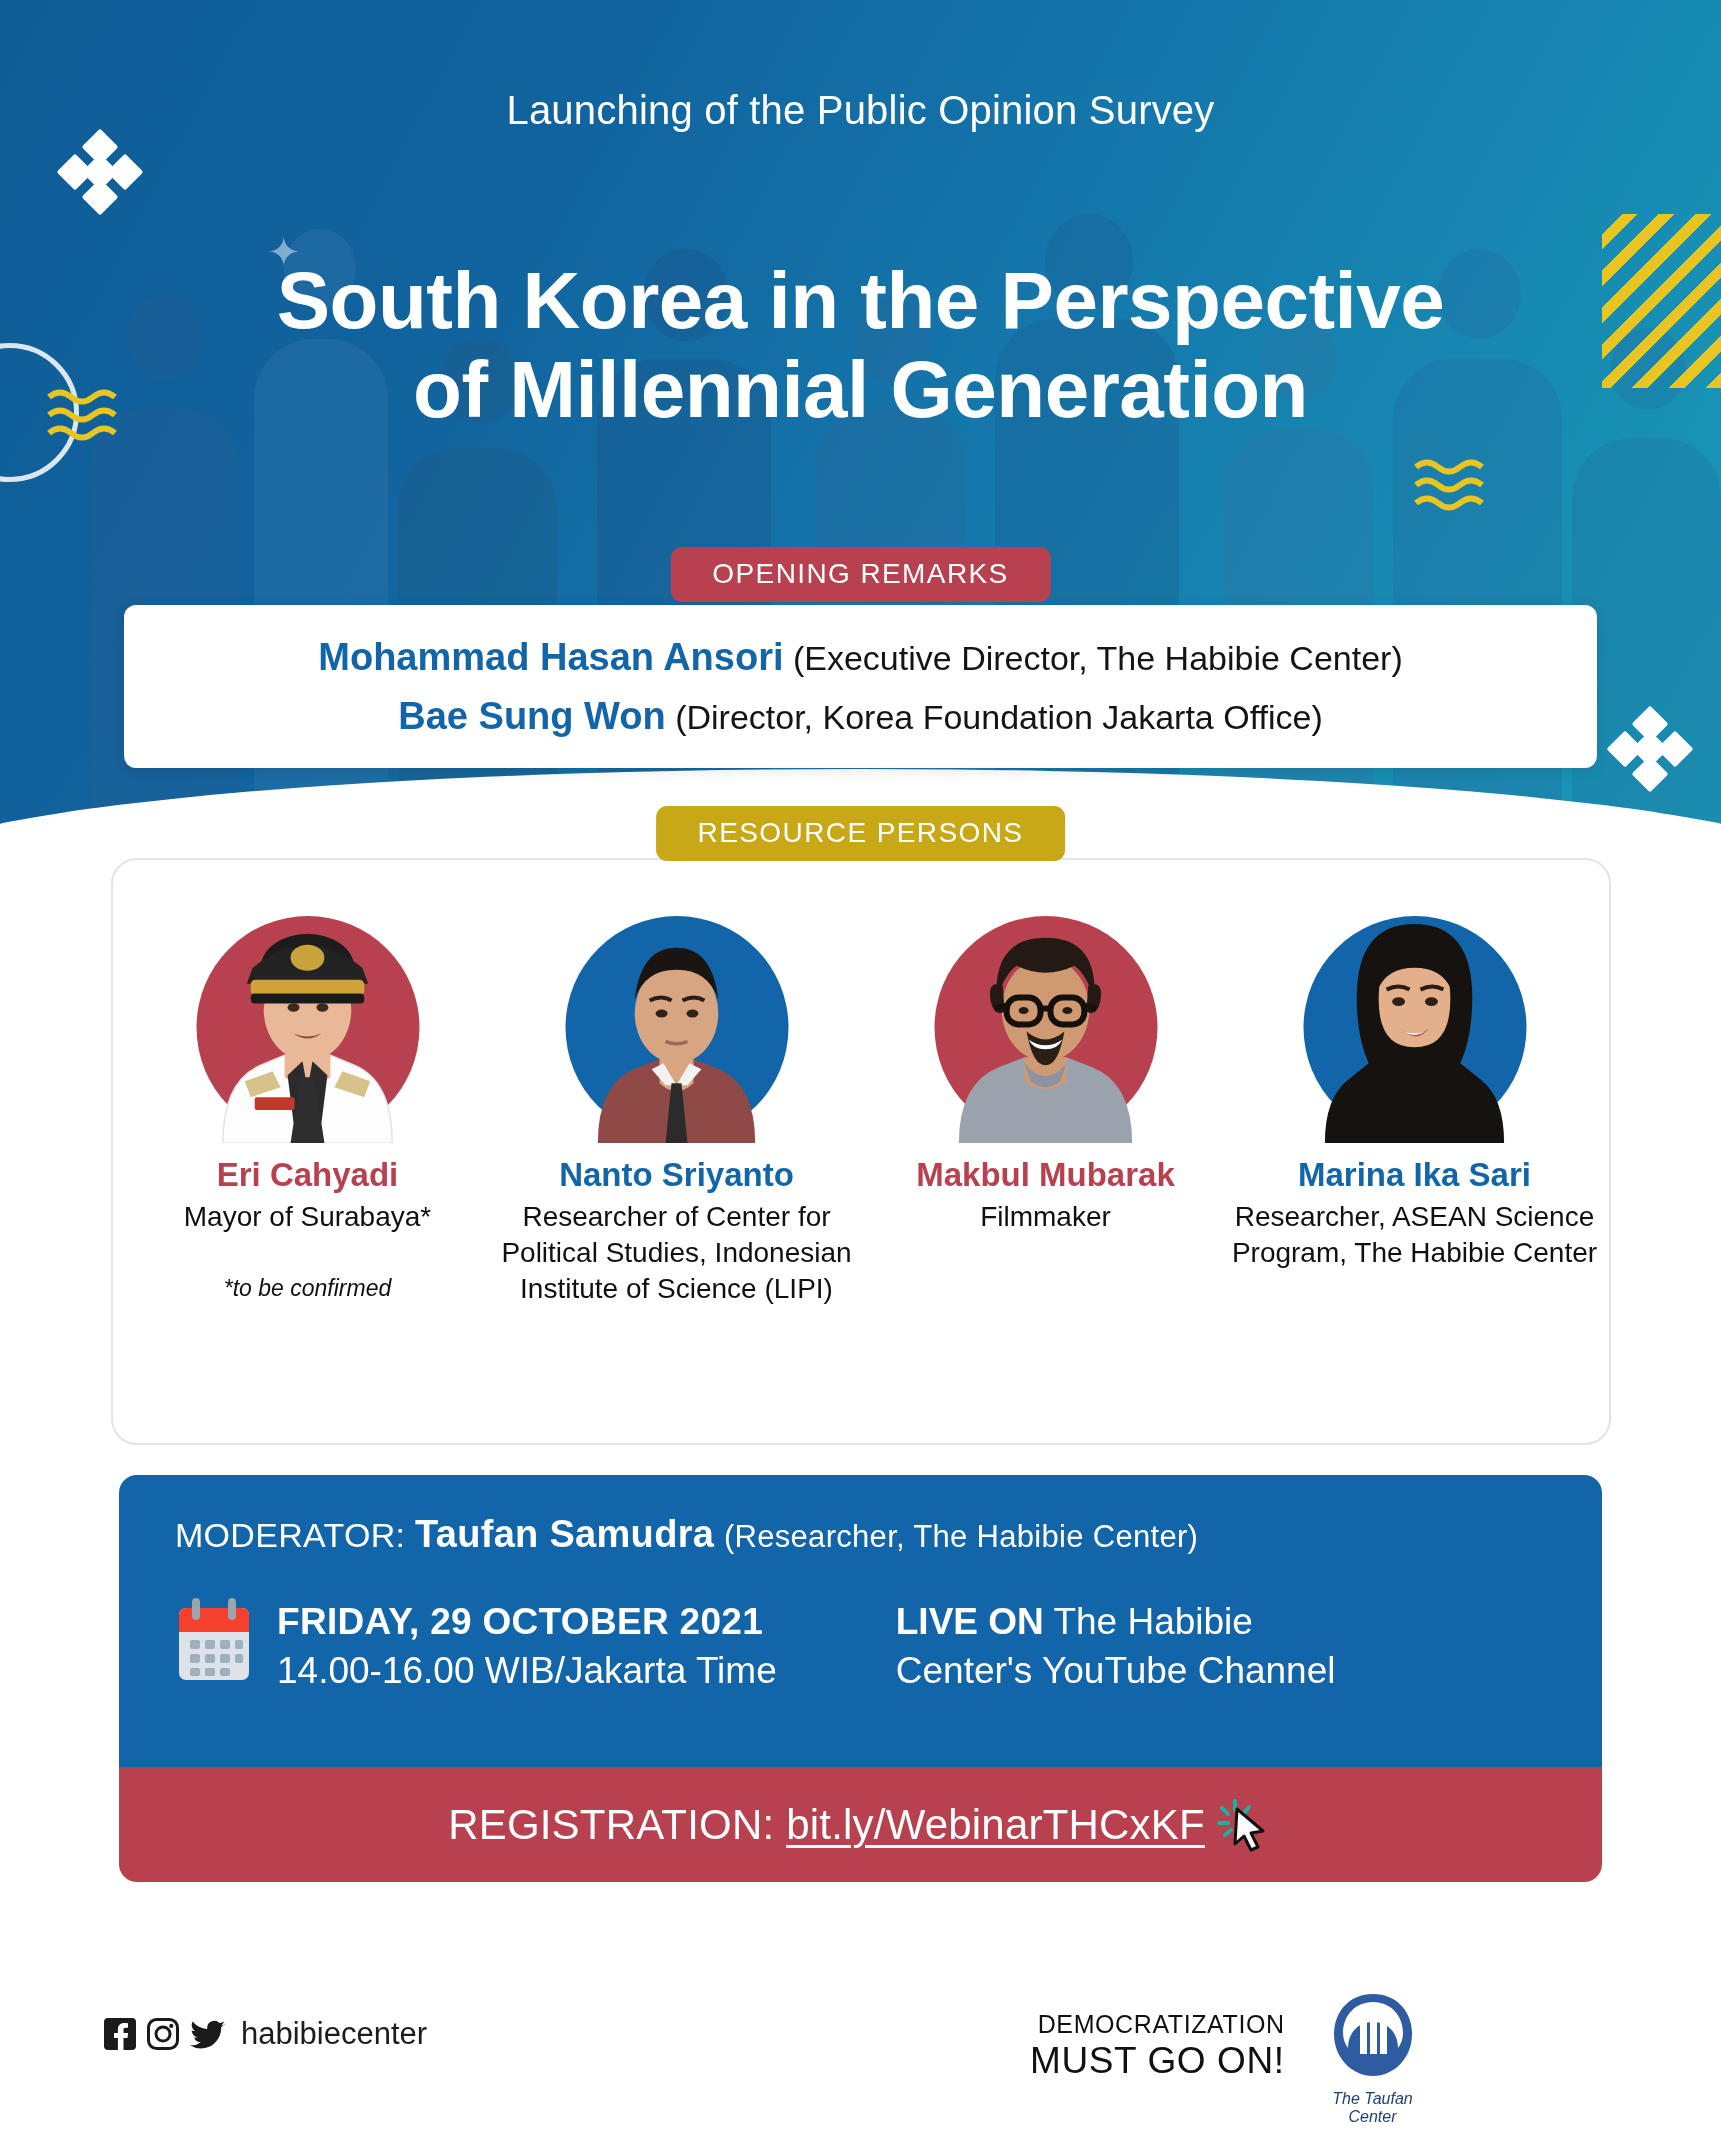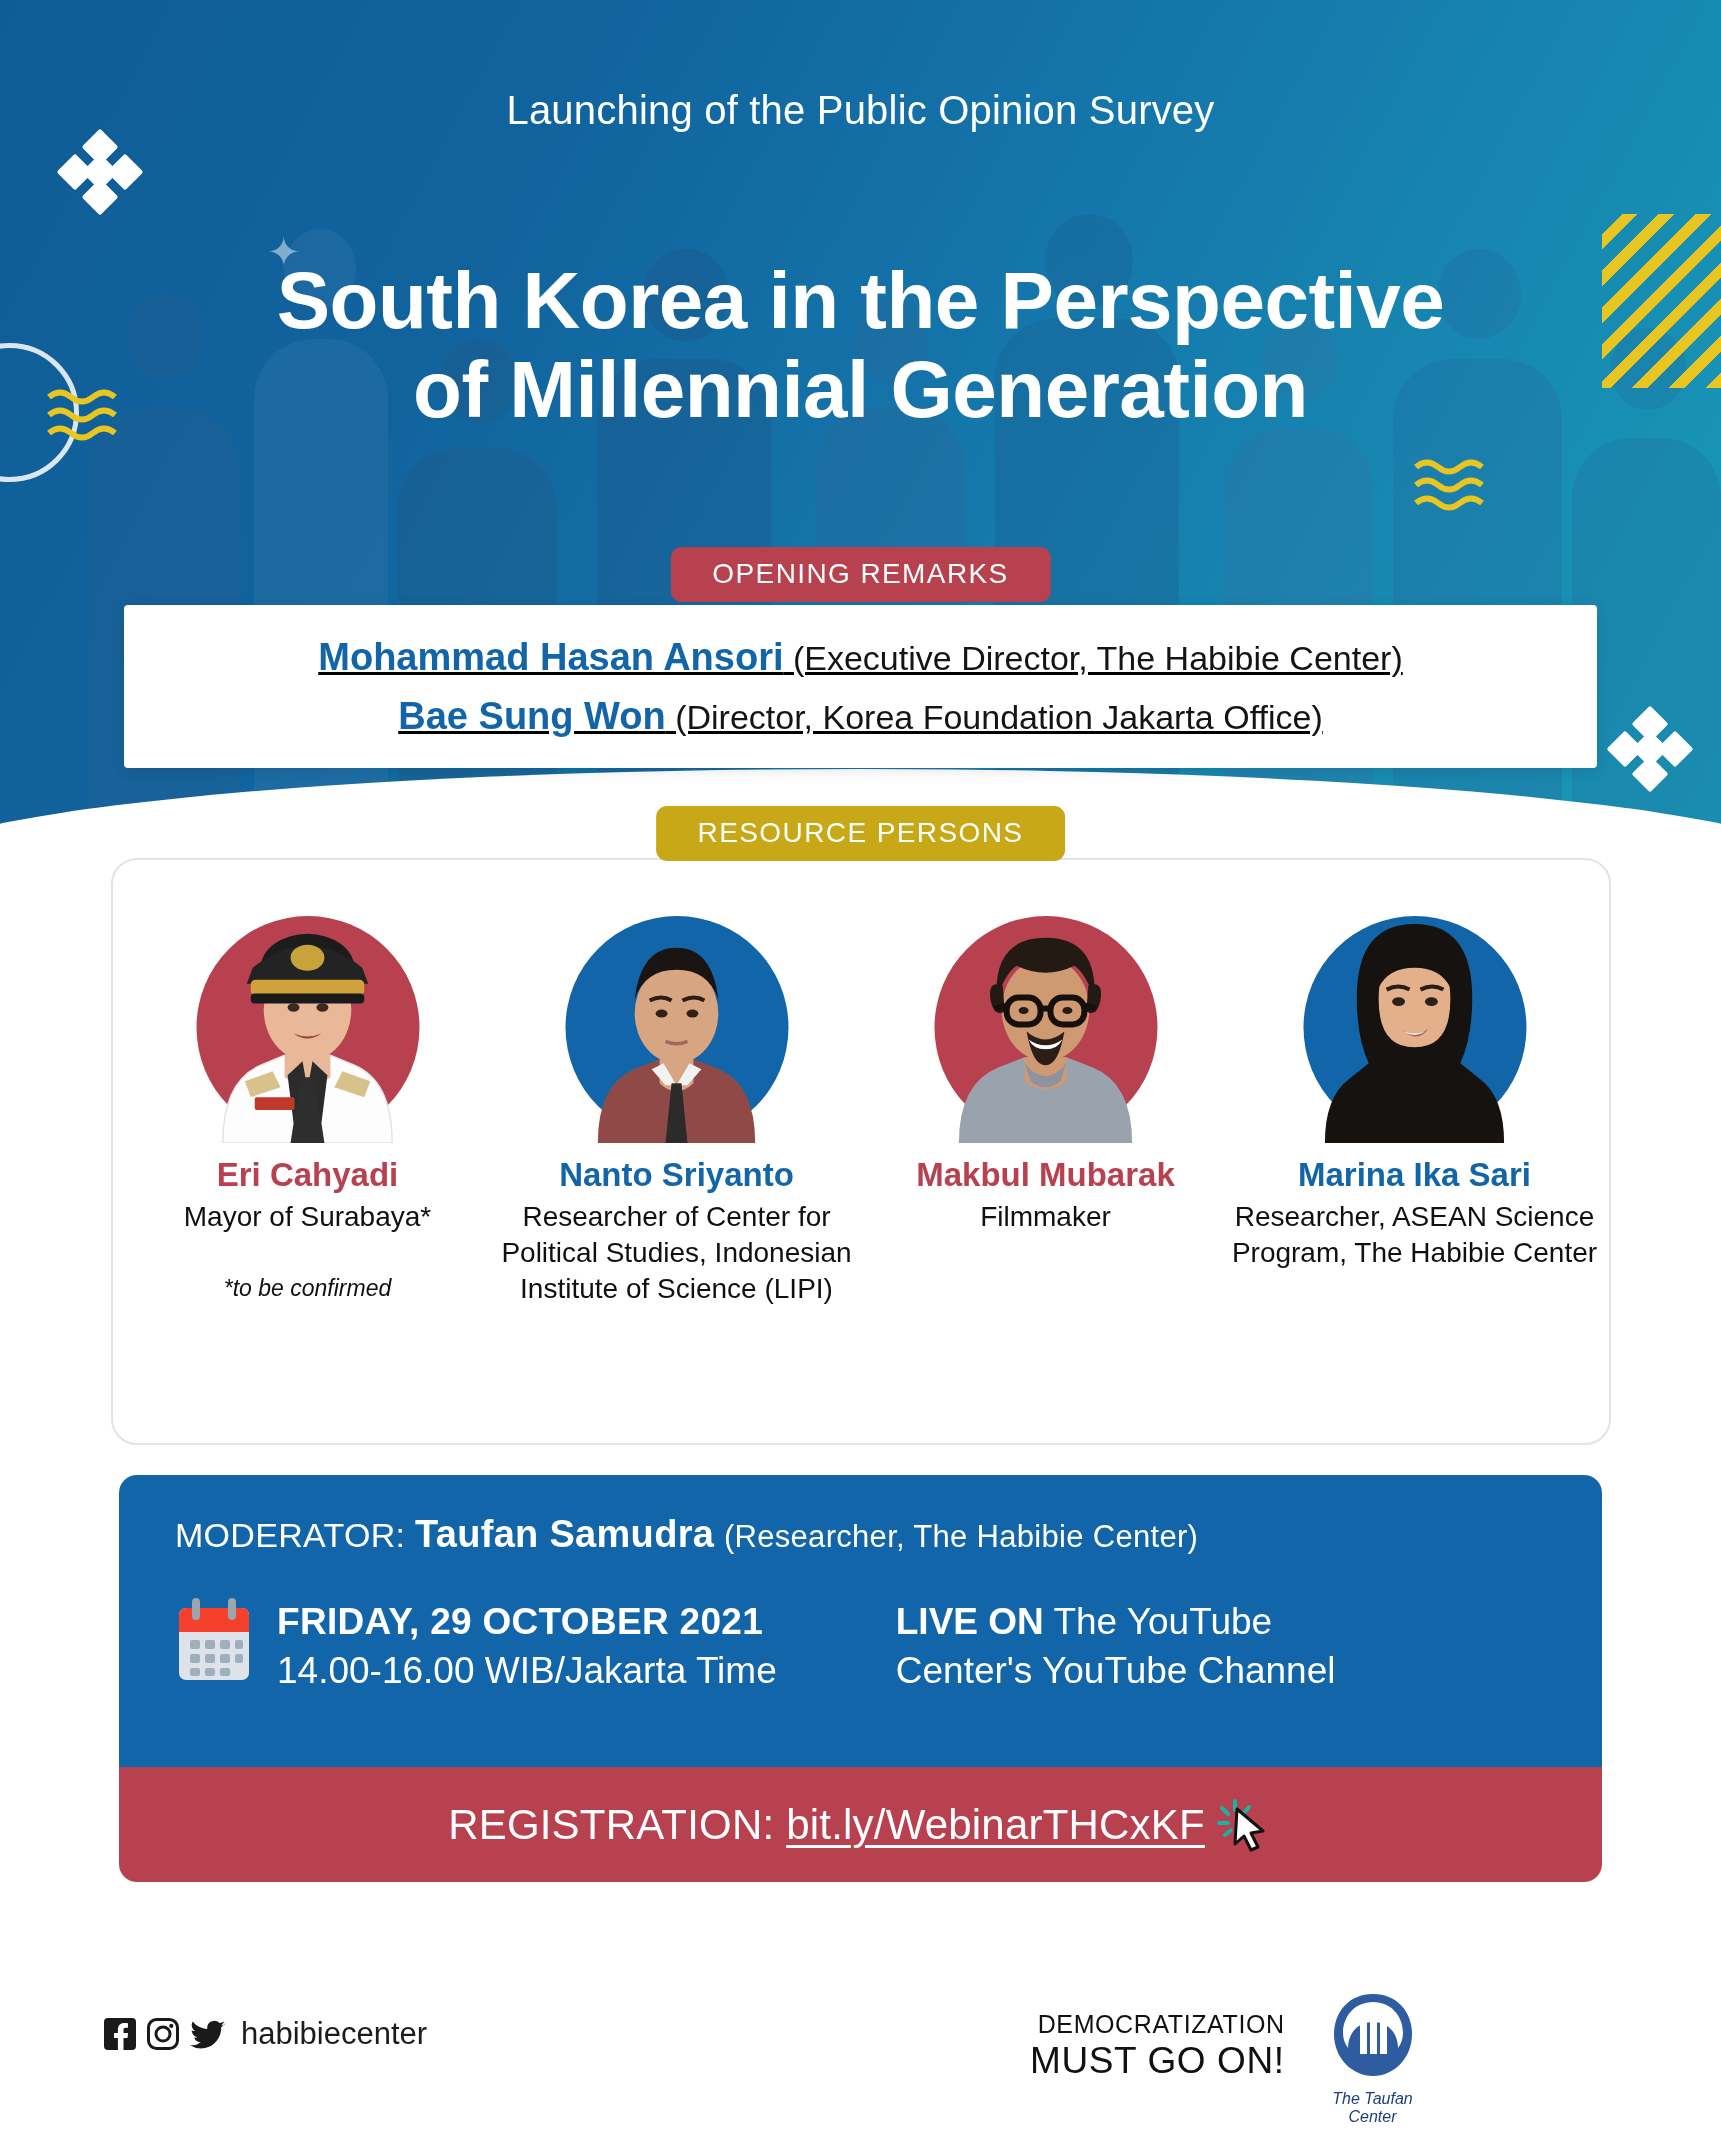--- a/index.html
+++ b/index.html
@@ -73,24 +73,23 @@
     position:absolute; left:50%; transform:translateX(-50%);
     color:#ffffff; font-size:28px; font-weight:500; letter-spacing:1.4px;
     padding:11px 42px 12px; border-radius:11px; white-space:nowrap; z-index:6;
   }
   .badge-opening { top:547px; background:#b8414f; }
   .badge-resource { top:806px; background:#c9a818; }
 
   
   .opening-card {
     position:absolute; left:124px; top:605px; width:1473px; height:163px;
-    background:#ffffff; border-radius:4px; z-index:5;
+    background:#ffffff; border-radius:12px; z-index:5;
     display:flex; flex-direction:column; align-items:center; justify-content:center;
     box-shadow:0 3px 14px rgba(0,0,0,.10);
-    text-decoration:underline;
   }
   .opening-line { font-size:34px; color:#141414; line-height:1.55; white-space:nowrap; }
   .opening-line b { color:#1265a8; font-weight:bold; font-size:38px; }
 
   
   .resource-card {
     position:absolute; left:111px; top:858px; width:1500px; height:587px;
     background:#ffffff; border:2px solid #dfe4e8; border-radius:26px; z-index:4;
     display:flex; padding:14px 10px 0;
   }
@@ -376,21 +375,21 @@
         </g>
       </svg>
     </div>
 
     <div class="when-text">
       <div class="d1">FRIDAY, 29 OCTOBER 2021</div>
       <div>14.00-16.00 WIB/Jakarta Time</div>
     </div>
 
     <div class="live-col">
-      <div><b>LIVE ON</b><span> The YouTube</span></div>
+      <div><b>LIVE ON</b><span> The Habibie</span></div>
       <div>Center's YouTube Channel</div>
     </div>
   </div>
 </div>
 
 <div class="reg-bar">
   <div class="reg-text">
     <span>REGISTRATION:</span>
     <u>bit.ly/WebinarTHCxKF</u>
   </div>

